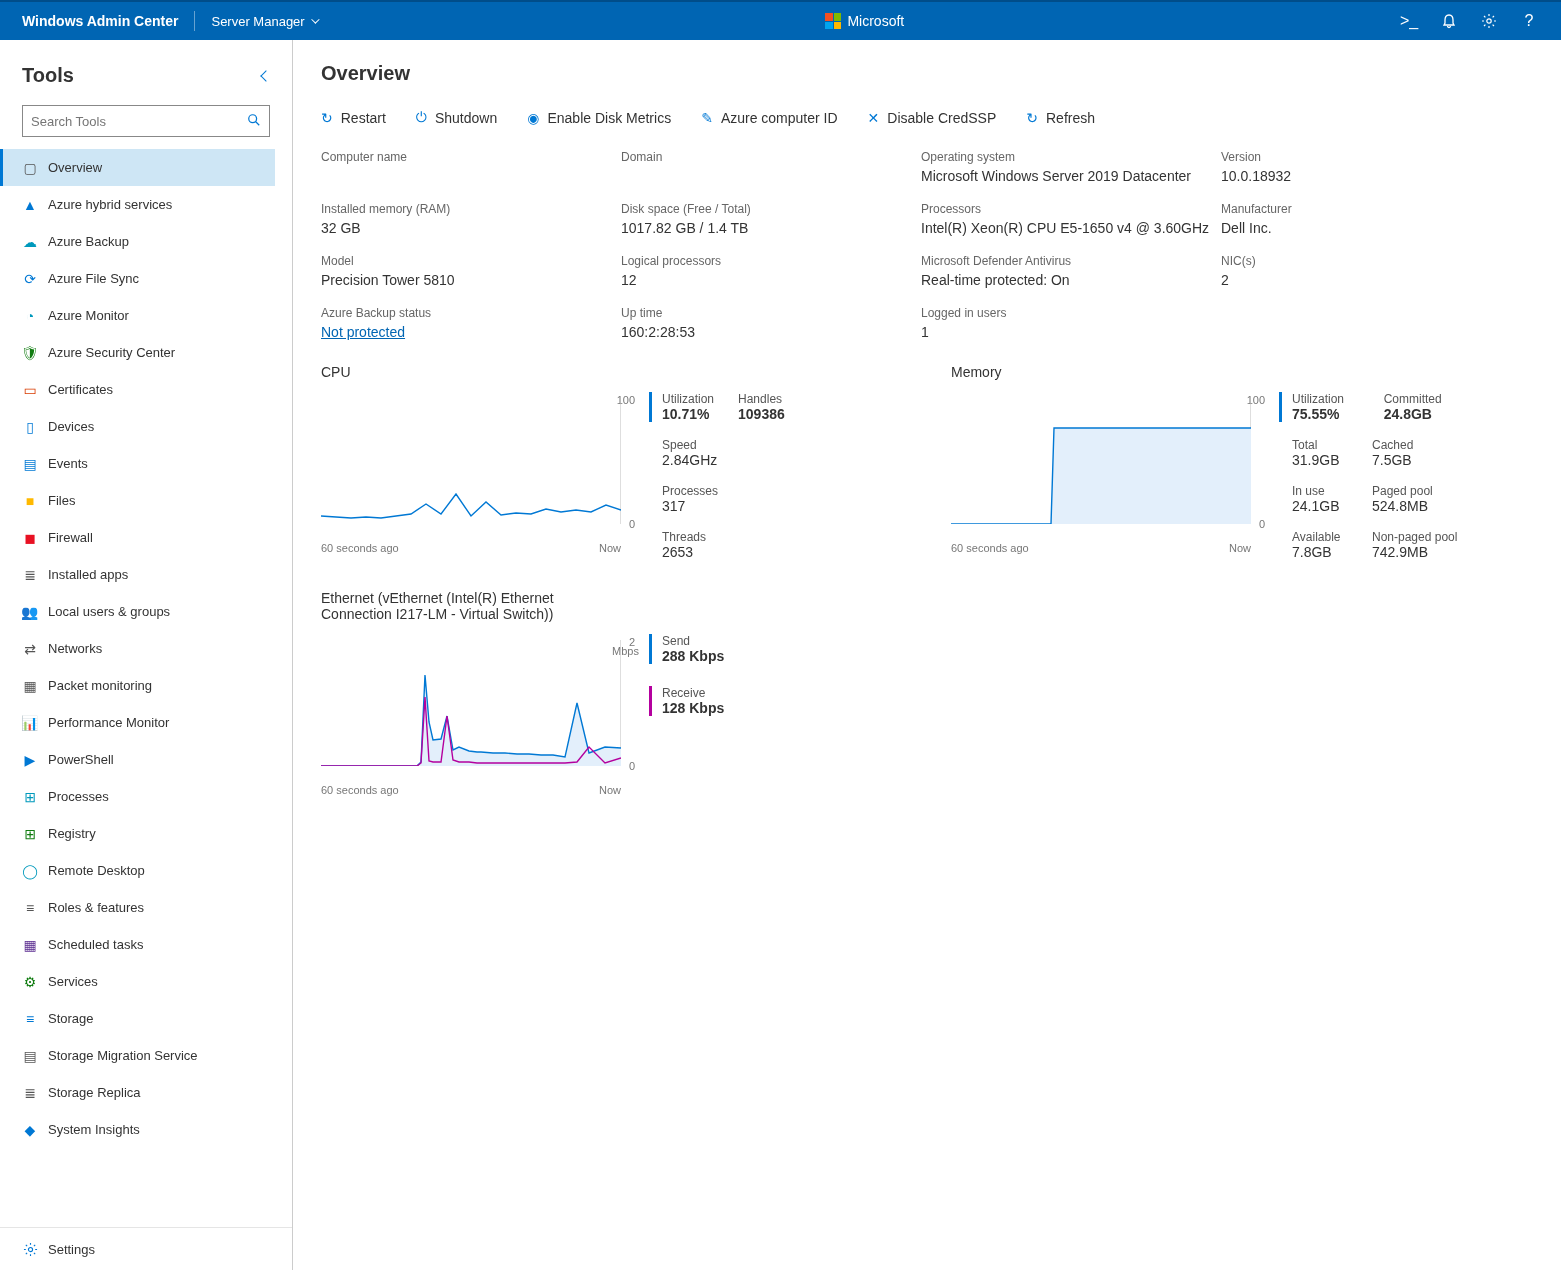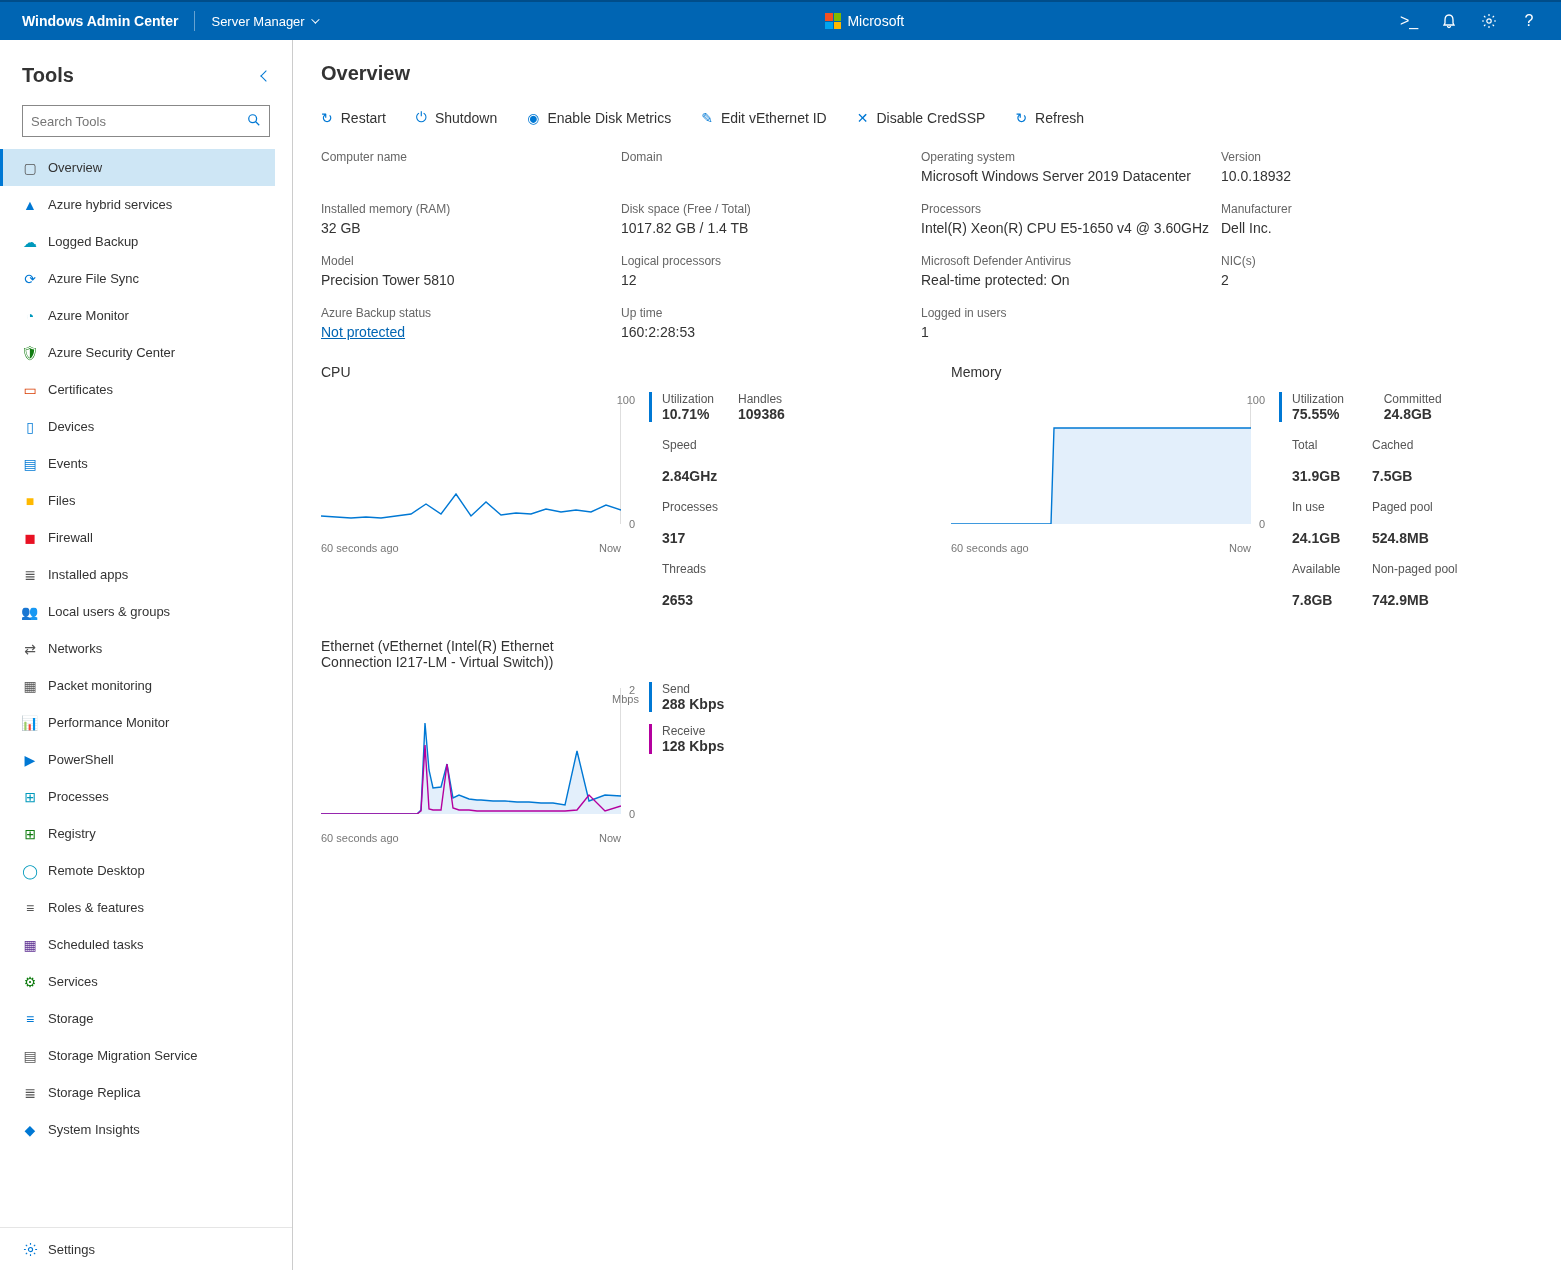--- a/index.html
+++ b/index.html
@@ -51,22 +51,22 @@
   .chart-block { }
   .chart-title { font-size:14px; margin-bottom:12px; max-width:260px;}
   .chart-row { display:flex; gap:14px;}
   .chart-box { position:relative; width:314px; height:140px; }
   .chart-axis-top { position:absolute; right:0px; top:2px; font-size:11px; color:#777;}
   .chart-axis-bot { position:absolute; right:0px; bottom:2px; font-size:11px; color:#777;}
   .chart-labels { position:absolute; left:0; right:14px; bottom:-22px; display:flex; justify-content:space-between; font-size:11px; color:#777;gap:16px;}
   .chart-stats { display:grid; grid-template-columns:auto auto; column-gap:24px; row-gap:14px;}
   .stat-label { font-size:12px; color:#555;}
   .stat-value { font-size:14px; color:#333; font-weight:600;}
-  .stat-value.nob { font-weight:700;margin-top:16px;}
-  .eth-side { display:flex; flex-direction:column; gap:12px;}
+  .stat-value.nob { font-weight:400;}
+  .eth-side { display:flex; flex-direction:column; gap:22px;}
   .eth-stat { border-left:3px solid #0078d4; padding-left:10px;}
   .eth-stat.recv { border-color:#b4009e;}
   svg.chart { position:absolute; left:0; top:6px; width:300px; height:126px;}
   .chevron-left { display:inline-block; width:8px; height:8px; border-left:1px solid #0078d4; border-bottom:1px solid #0078d4; transform:rotate(45deg);}
   .chevron-down { display:inline-block; width:6px; height:6px; border-right:1.5px solid #fff; border-bottom:1.5px solid #fff; transform:rotate(45deg) translateY(-2px);}
   .mbps-label { position:absolute; right:-4px; top:11px; font-size:11px; color:#777;}
 </style>
 </head>
 <body>
 
@@ -123,21 +123,21 @@
         <div class="tool-item active">
           <span class="tool-icon" style="color:#555">▢</span>
           <span class="tool-label">Overview</span>
         </div>
         <div class="tool-item">
           <span class="tool-icon" style="color:#0078d4">▲</span>
           <span class="tool-label">Azure hybrid services</span>
         </div>
         <div class="tool-item">
           <span class="tool-icon" style="color:#0099bc">☁</span>
-          <span class="tool-label">Logged Backup</span>
+          <span class="tool-label">Azure Backup</span>
         </div>
         <div class="tool-item">
           <span class="tool-icon" style="color:#0078d4">⟳</span>
           <span class="tool-label">Azure File Sync</span>
         </div>
         <div class="tool-item">
           <span class="tool-icon" style="color:#0099bc">◔</span>
           <span class="tool-label">Azure Monitor</span>
         </div>
         <div class="tool-item">
@@ -253,21 +253,21 @@
         <div class="tbtn">
           <span class="ticon">⏻</span>
           <span>Shutdown</span>
         </div>
         <div class="tbtn">
           <span class="ticon">◉</span>
           <span>Enable Disk Metrics</span>
         </div>
         <div class="tbtn">
           <span class="ticon">✎</span>
-          <span>Edit vEthernet ID</span>
+          <span>Azure computer ID</span>
         </div>
         <div class="tbtn">
           <span class="ticon">✕</span>
           <span>Disable CredSSP</span>
         </div>
         <div class="tbtn">
           <span class="ticon">↻</span>
           <span>Refresh</span>
         </div>
       </div>

